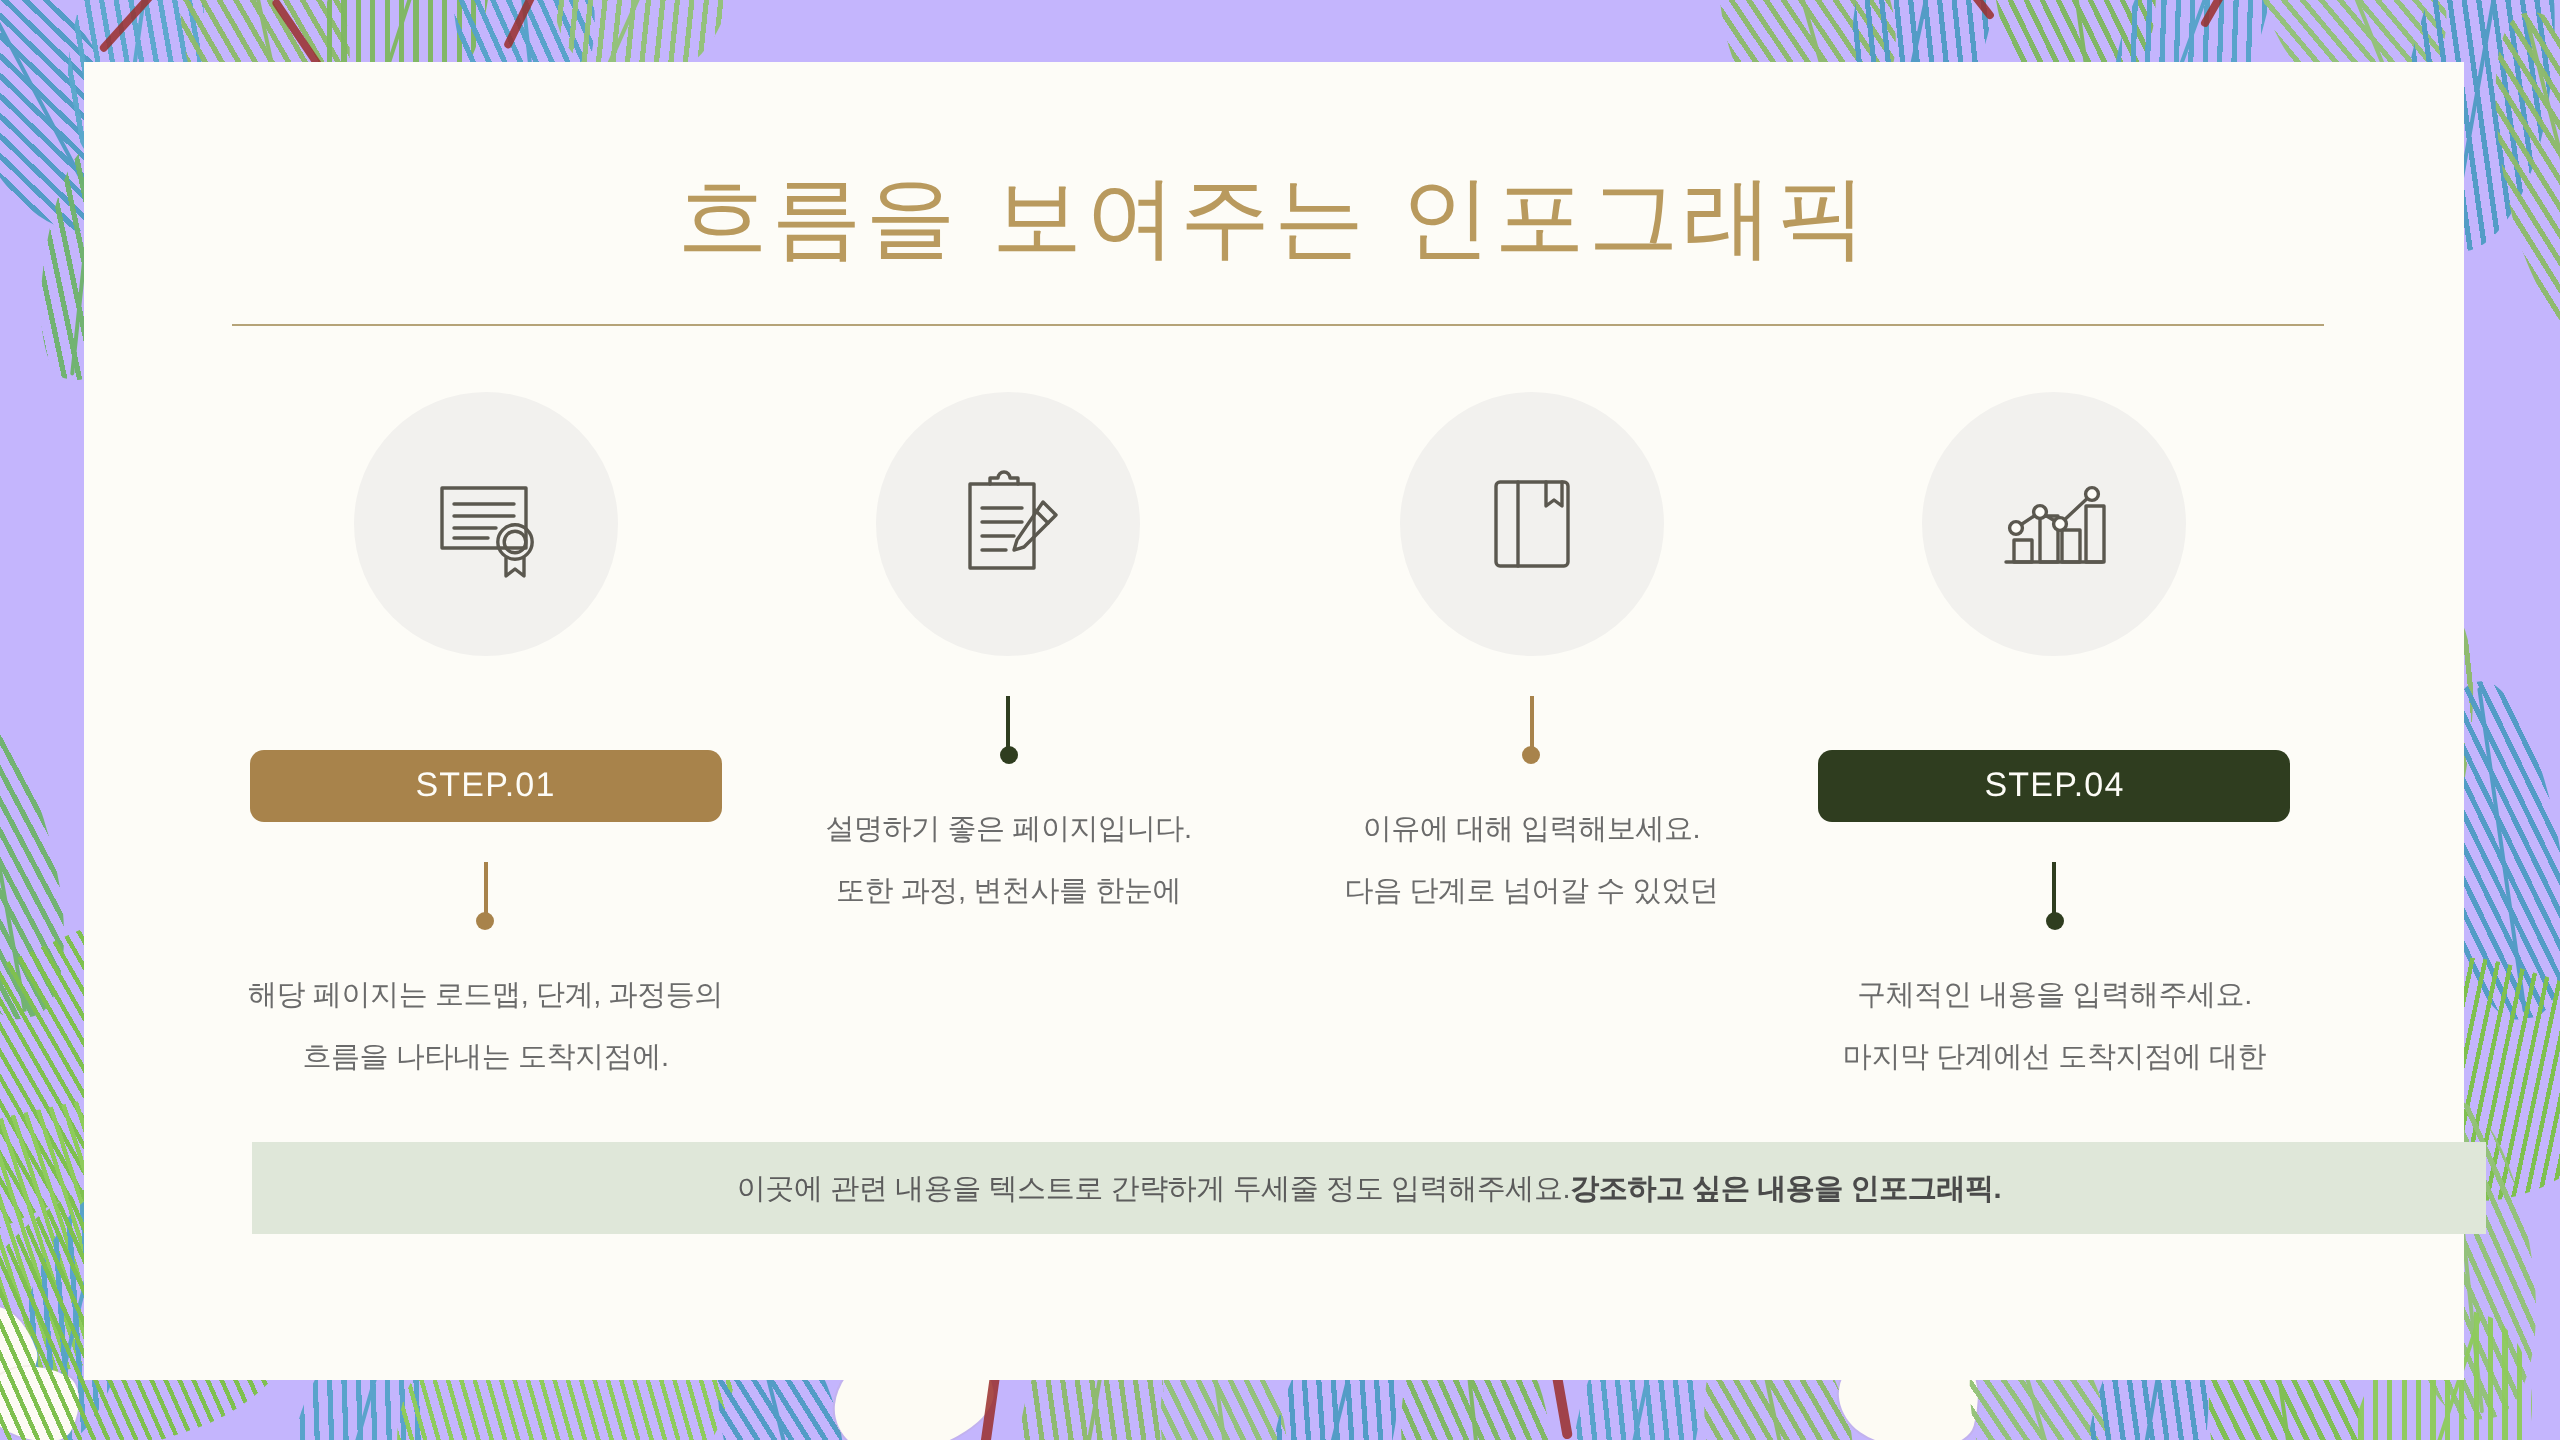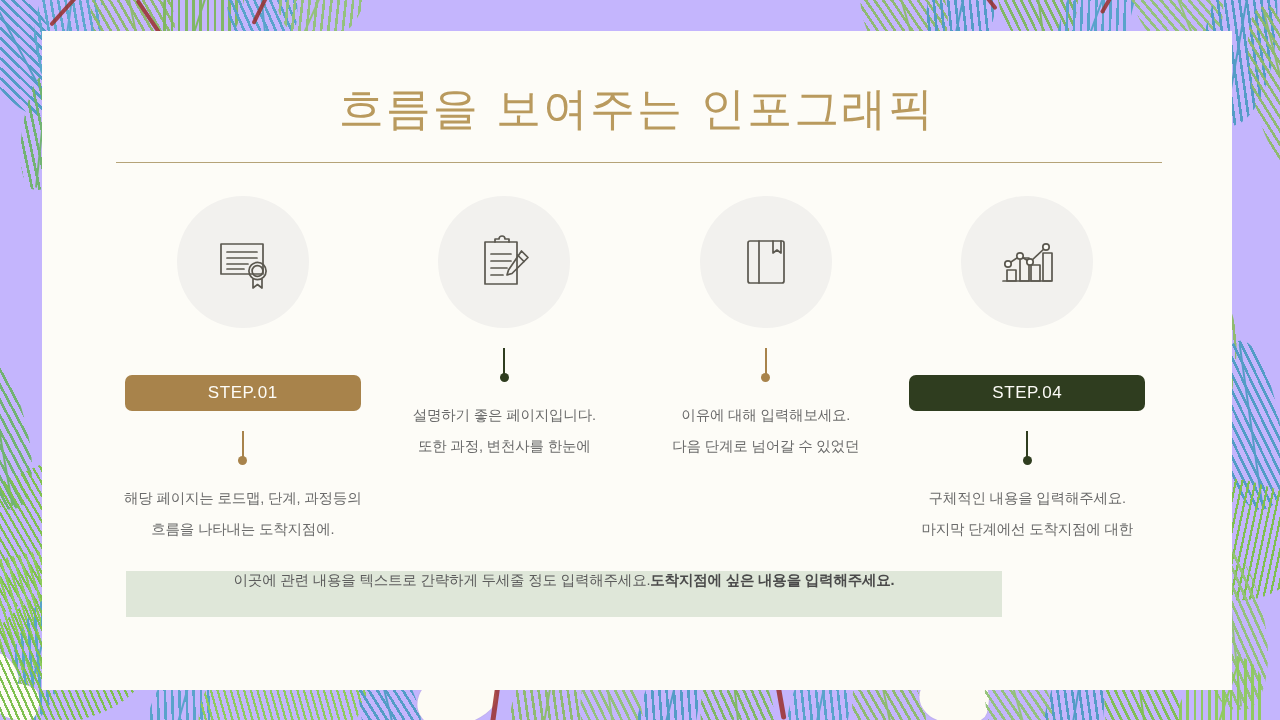--- a/index.html
+++ b/index.html
@@ -180,24 +180,25 @@
     line-height: 31px;
     color: #6b6b6b;
     letter-spacing: -.2px;
   }
 
   
   .banner {
     position: absolute;
     left: 84px;
     top: 540px;
-    width: 876px;
+    width: 1117px;
     height: 46px;
     background: #dfe7d9;
     display: flex;
+    align-items: center;
     justify-content: center;
     font-size: 14.5px;
     color: #5c5c5c;
     letter-spacing: -.2px;
   }
   .banner .strong { font-weight: 700; color: #4a4a4a; }
 </style>
 </head>
 <body>
 
@@ -369,17 +370,17 @@
         <div class="step-desc">
           <div>구체적인 내용을 입력해주세요.</div>
           <div>마지막 단계에선 도착지점에 대한</div>
         </div>
       </div>
 
     </div>
 
     <div class="banner">
       <span>이곳에 관련 내용을 텍스트로 간략하게 두세줄 정도 입력해주세요. </span>
-      <span class="strong">도착지점에 싶은 내용을 입력해주세요.</span>
+      <span class="strong">강조하고 싶은 내용을 인포그래픽.</span>
     </div>
 
   </div>
 </div>
 
 </body></html>

